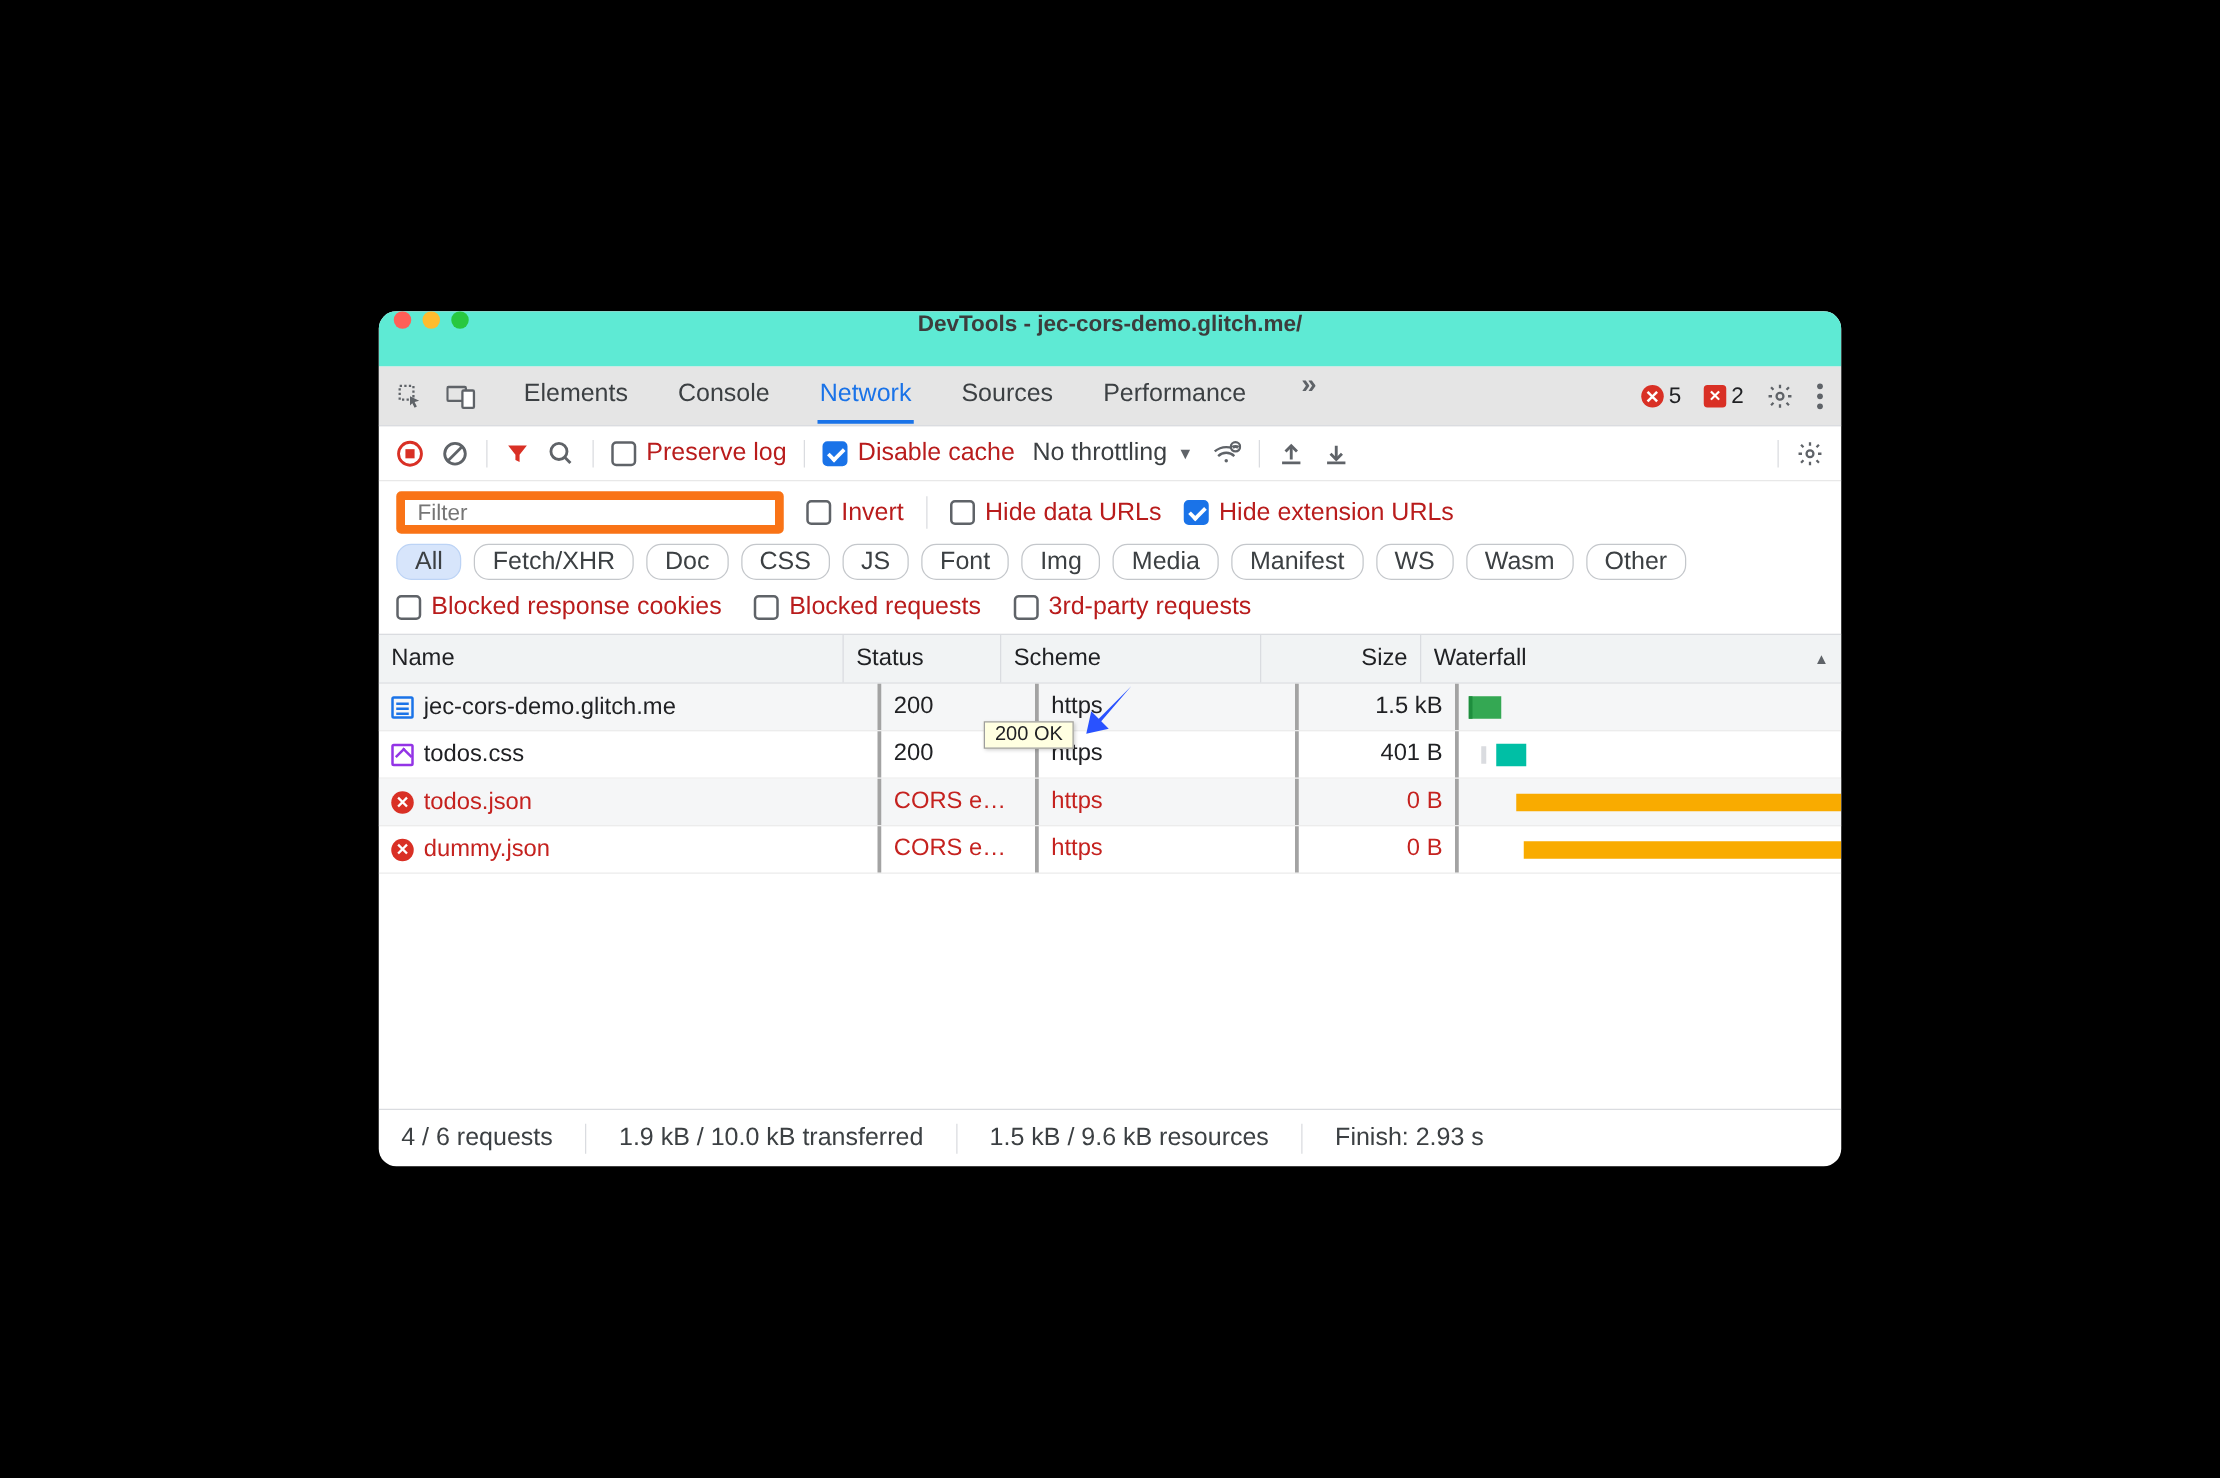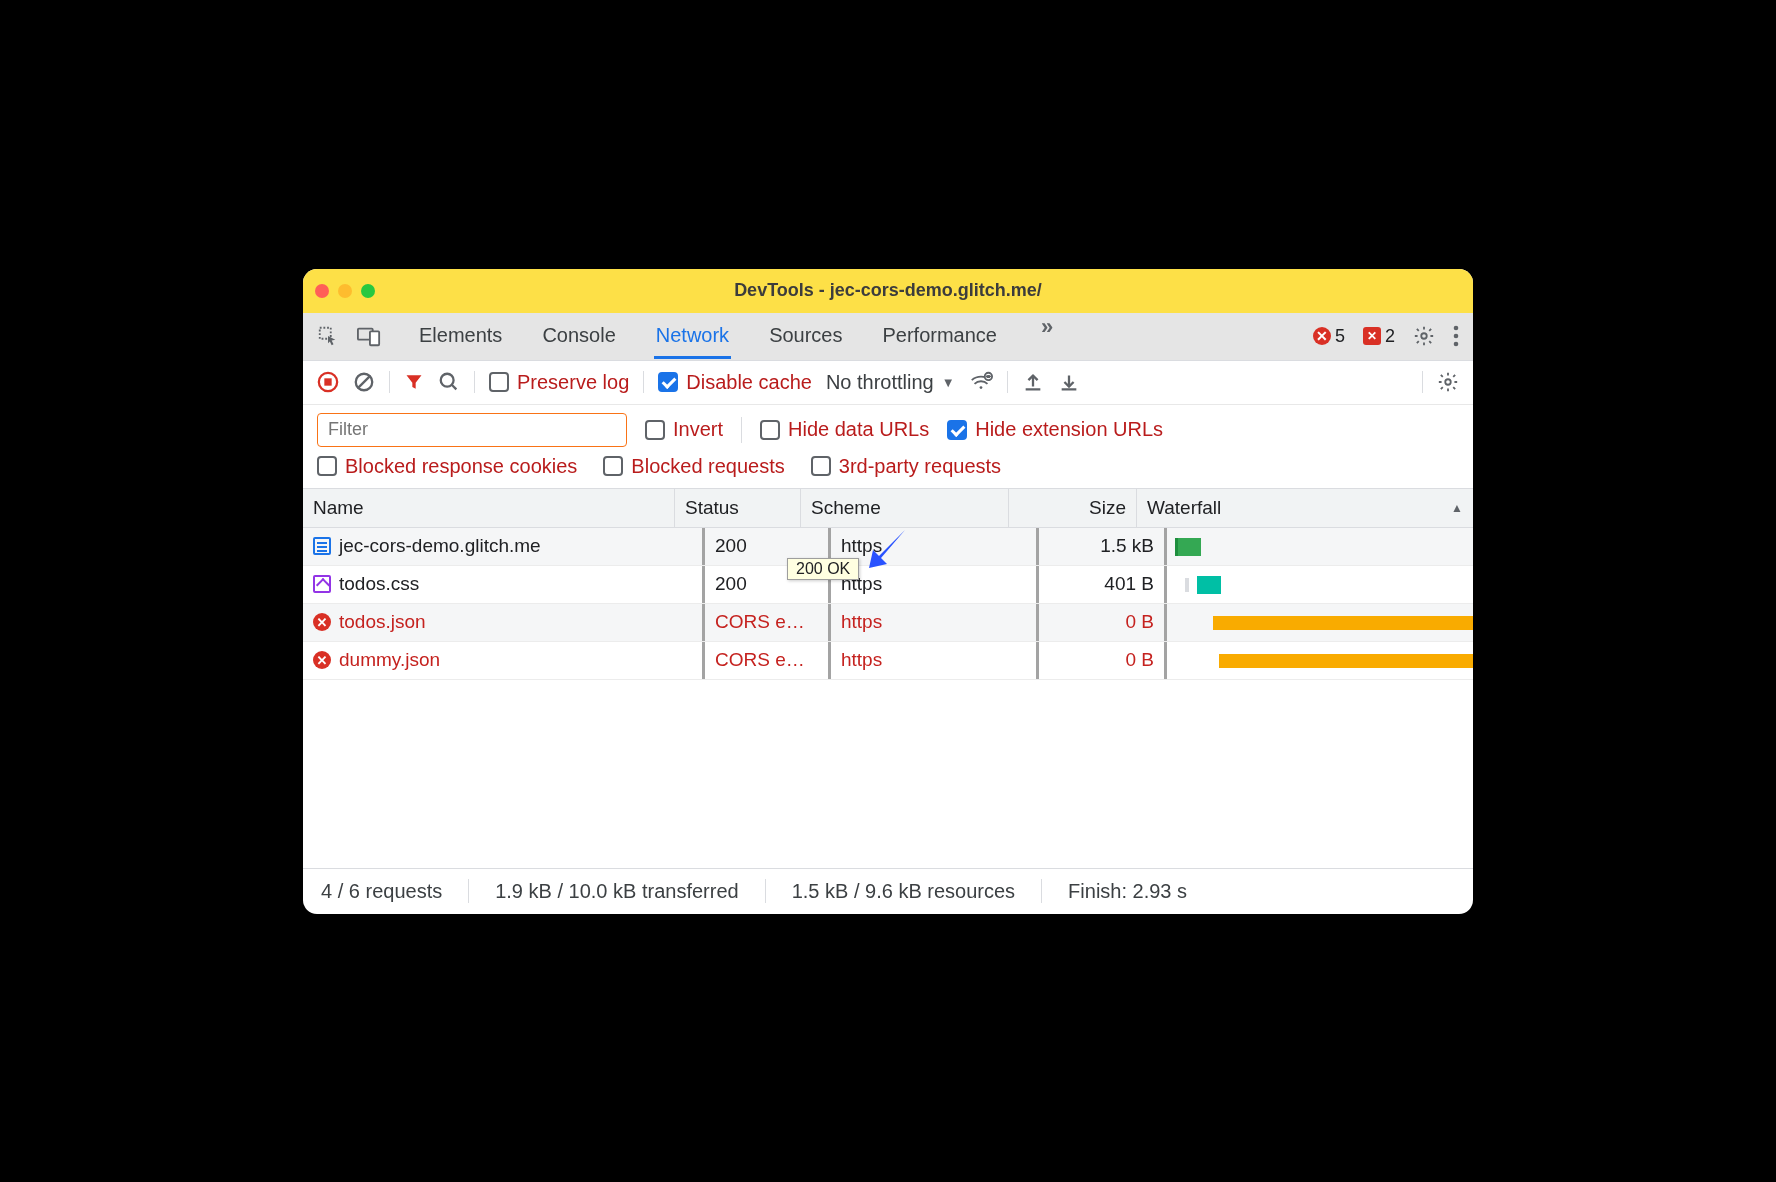--- a/index.html
+++ b/index.html
@@ -16,23 +16,22 @@
   }
   .window {
     width: 1170px;
     background: #fff;
     border-radius: 14px;
     overflow: hidden;
     box-shadow: 0 20px 60px rgba(0,0,0,0.4);
   }
   .titlebar {
     height: 44px;
-    background: #fde047;
+    background: #5eead4;
     display: flex;
-    align-items: center;
     padding: 0 12px;
     position: relative;
   }
   .traffic-lights { display: flex; gap: 9px; }
   .traffic-light { width: 14px; height: 14px; border-radius: 50%; }
   .tl-close { background: #ff5f57; }
   .tl-min { background: #febc2e; }
   .tl-max { background: #28c840; }
   .title {
     position: absolute;
@@ -88,21 +87,21 @@
   }
   .throttle { display:flex; align-items:center; gap:8px; font-size:20px; color:#3c4043; }
   .tri-down { font-size: 13px; color:#5f6368; }
   
   .filter-row {
     padding: 8px 14px 4px 14px;
     display:flex; align-items:center; flex-wrap:wrap; gap:18px;
   }
   .filter-input {
     width: 310px; height: 34px;
-    border: 1px solid #f97316; border-radius: 4px;
+    border: 7px solid #f97316; border-radius: 4px;
     padding: 0 10px; font-size: 18px; color:#5f6368;
   }
   .filter-row .divider { height: 26px; }
   
   .pill-row { padding: 4px 14px 6px 14px; display:flex; flex-wrap:wrap; gap:10px; }
   .pill {
     border: 1px solid #c4c7cb;
     border-radius: 12px;
     padding: 2px 14px;
     font-size: 20px;
@@ -316,20 +315,34 @@
     <label class="chk-row">
       <span class="checkbox"></span>
       <span>Hide data URLs</span>
     </label>
     <label class="chk-row">
       <span class="checkbox checked"></span>
       <span>Hide extension URLs</span>
     </label>
   </div>
 
+  <div class="pill-row">
+    <span class="pill active">All</span>
+    <span class="pill">Fetch/XHR</span>
+    <span class="pill">Doc</span>
+    <span class="pill">CSS</span>
+    <span class="pill">JS</span>
+    <span class="pill">Font</span>
+    <span class="pill">Img</span>
+    <span class="pill">Media</span>
+    <span class="pill">Manifest</span>
+    <span class="pill">WS</span>
+    <span class="pill">Wasm</span>
+    <span class="pill">Other</span>
+  </div>
 
   <div class="check-row2">
     <label class="chk-row">
       <span class="checkbox"></span>
       <span>Blocked response cookies</span>
     </label>
     <label class="chk-row">
       <span class="checkbox"></span>
       <span>Blocked requests</span>
     </label>

